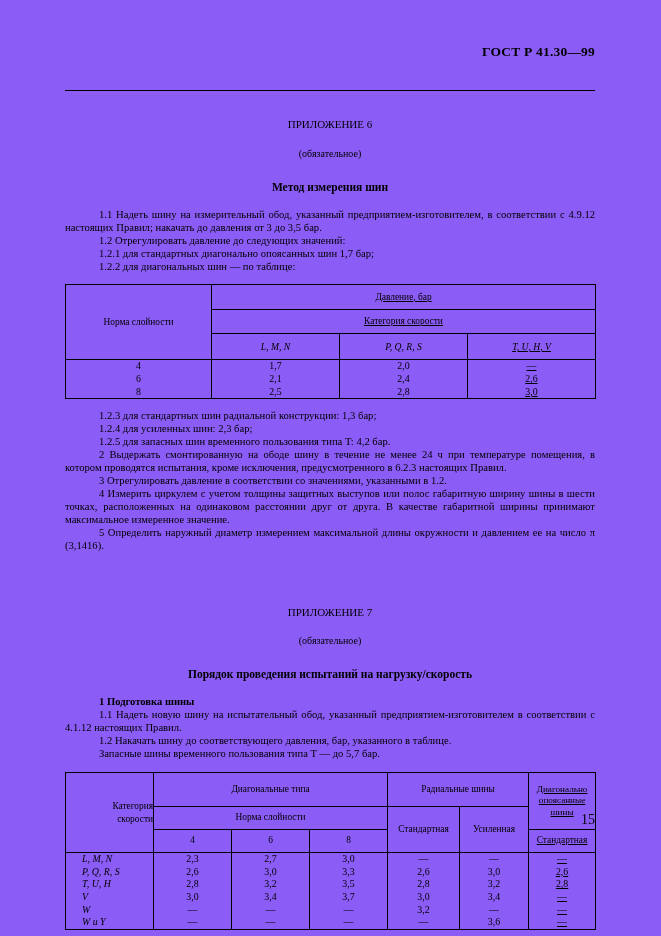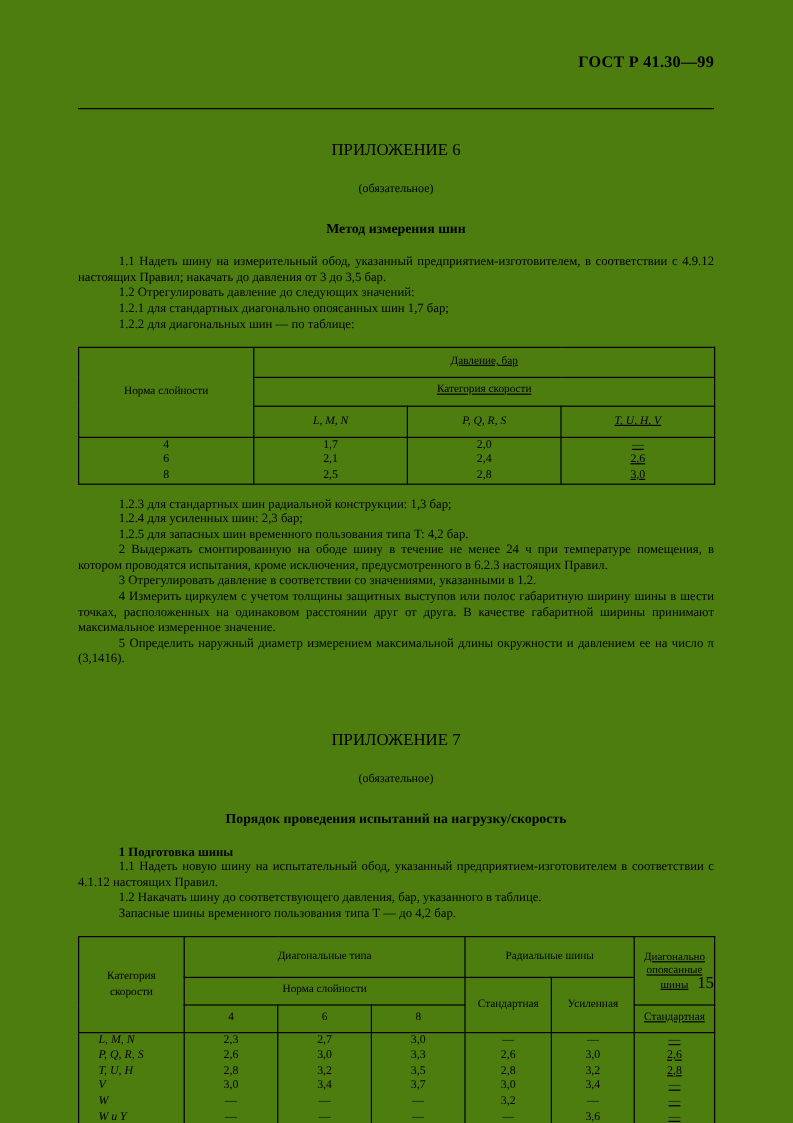--- a/index.html
+++ b/index.html
@@ -14,21 +14,21 @@
     font-family: "Liberation Serif", "DejaVu Serif", serif;
     color: #000000;
     overflow: hidden;
   }
 
   .page {
     position: absolute;
     left: 0; top: 0;
     width: 661px;
     height: 936px;
-    background: #4d7c0f;
+    background: #8b5cf6;
   }
 
   .content {
     position: absolute;
     left: 65px;
     top: 44px;
     width: 530px;
   }
 
   
@@ -42,21 +42,21 @@
   .header-rule {
     border: none;
     border-top: 1.1px solid #000;
     margin: 3px 0 0 0;
     width: 100%;
   }
 
   
   .annex-title {
     text-align: center;
-    font-size: 14px;
+    font-size: 11px;
     margin: 0;
     line-height: 1.35;
   }
   .annex-sub {
     text-align: center;
     font-size: 10px;
     margin: 16px 0 22px 0;
   }
   .section-title {
     text-align: center;
@@ -222,35 +222,35 @@
 
     <div class="annex-title">ПРИЛОЖЕНИЕ 7</div>
     <div class="annex-sub">(обязательное)</div>
 
     <div class="section-title">Порядок проведения испытаний на нагрузку/скорость</div>
 
     <p class="body-text subhead">1  Подготовка шины</p>
 
     <p class="body-text">1.1  Надеть новую шину на испытательный обод, указанный предприятием-изготовителем в соответствии с 4.1.12 настоящих Правил.</p>
     <p class="body-text">1.2  Накачать шину до соответствующего давления, бар, указанного в таблице.</p>
-    <p class="body-text">Запасные шины временного пользования типа T — до 4,2 бар.</p>
+    <p class="body-text">Запасные шины временного пользования типа T — до 5,7 бар.</p>
 
     <table class="gost">
       <colgroup>
         <col style="width:88px">
         <col style="width:78px">
         <col style="width:78px">
         <col style="width:78px">
         <col style="width:72px">
         <col style="width:69px">
         <col style="width:67px">
       </colgroup>
       <tbody>
         <tr>
-          <td class="hdr-cell outer-top outer-left cat-cell" rowspan="3" style="height:70px; white-space:pre-line;">Категория
+          <td class="hdr-cell outer-top outer-left cat-cell" rowspan="3" style="height:70px; white-space:pre-line;text-align:right;">Категория
 скорости</td>
           <td class="hdr-cell outer-top" colspan="3" style="height:33px;">Диагональные типа</td>
           <td class="hdr-cell outer-top" colspan="2" style="height:33px;">Радиальные шины</td>
           <td class="hdr-cell small outer-top outer-right" rowspan="2" style="height:46px; white-space:pre-line;">Диагонально
 опоясанные
 шины</td>
         </tr>
         <tr>
           <td class="hdr-cell" colspan="3" style="height:22px;">Норма слойности</td>
           <td class="hdr-cell" rowspan="2" style="height:37px;">Стандартная</td>

